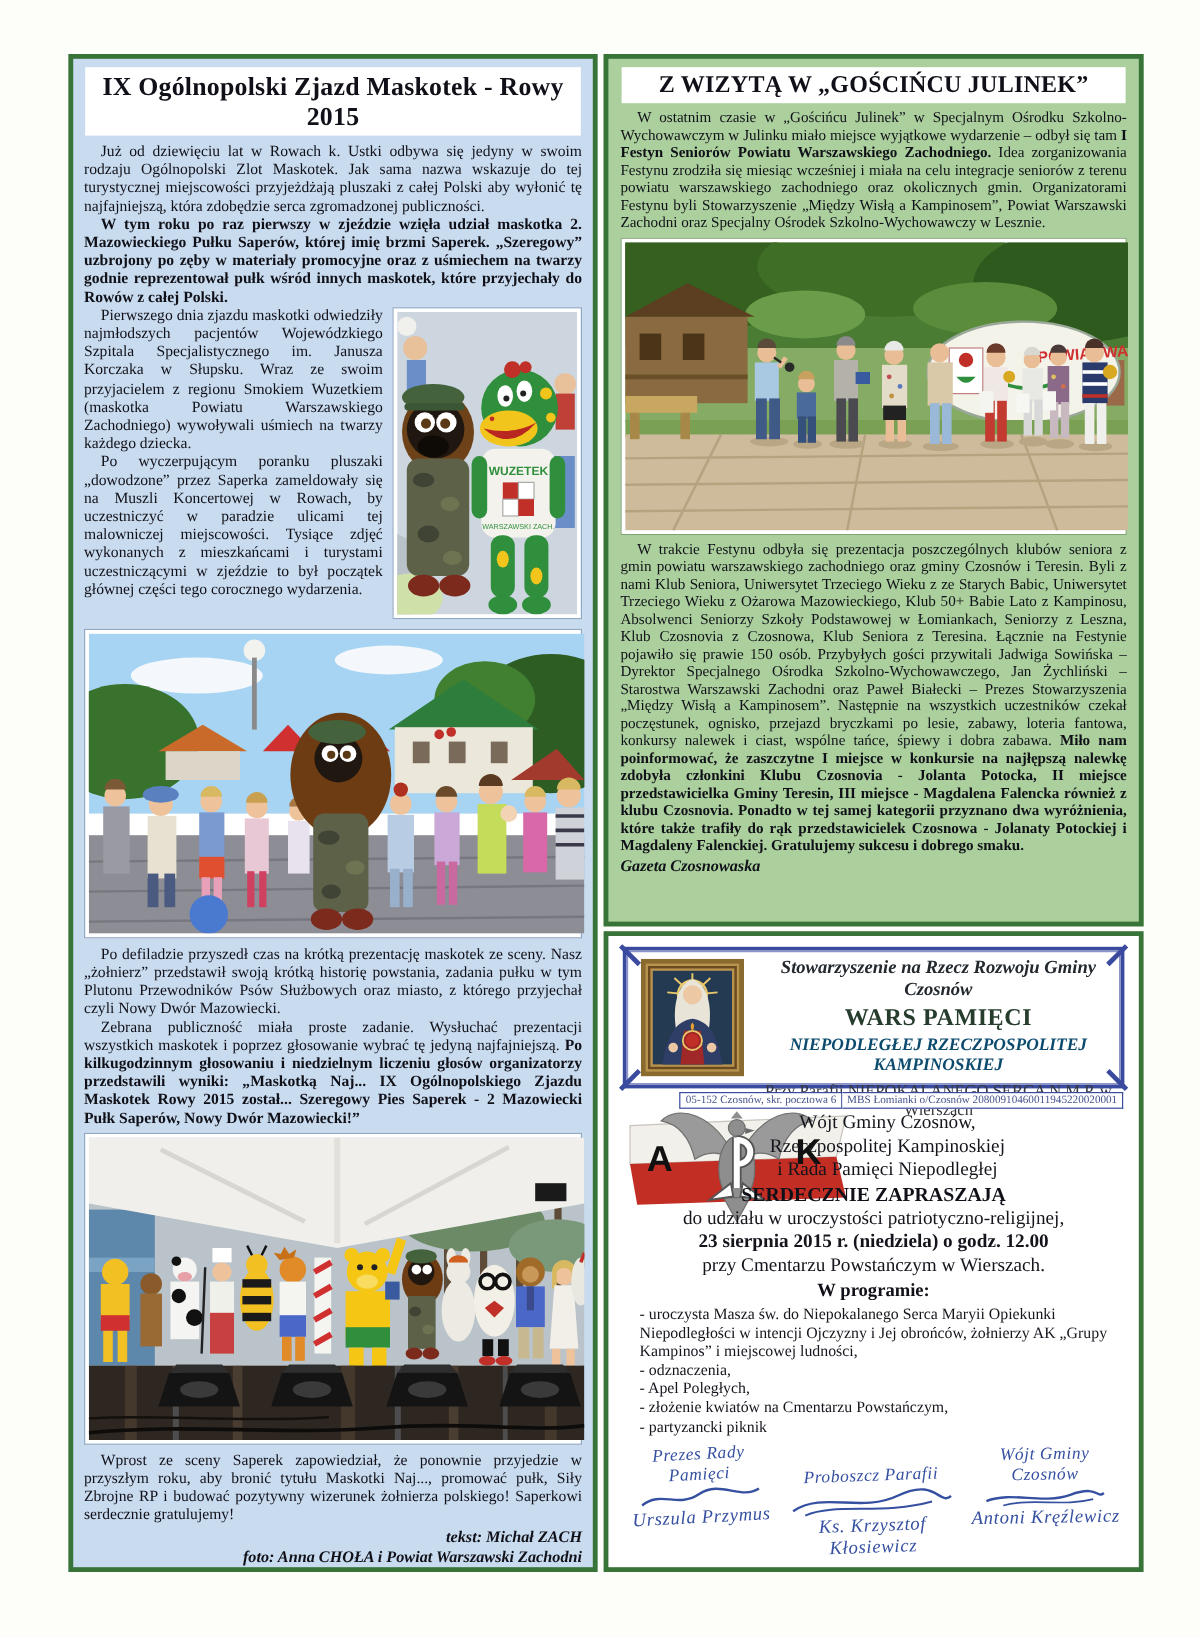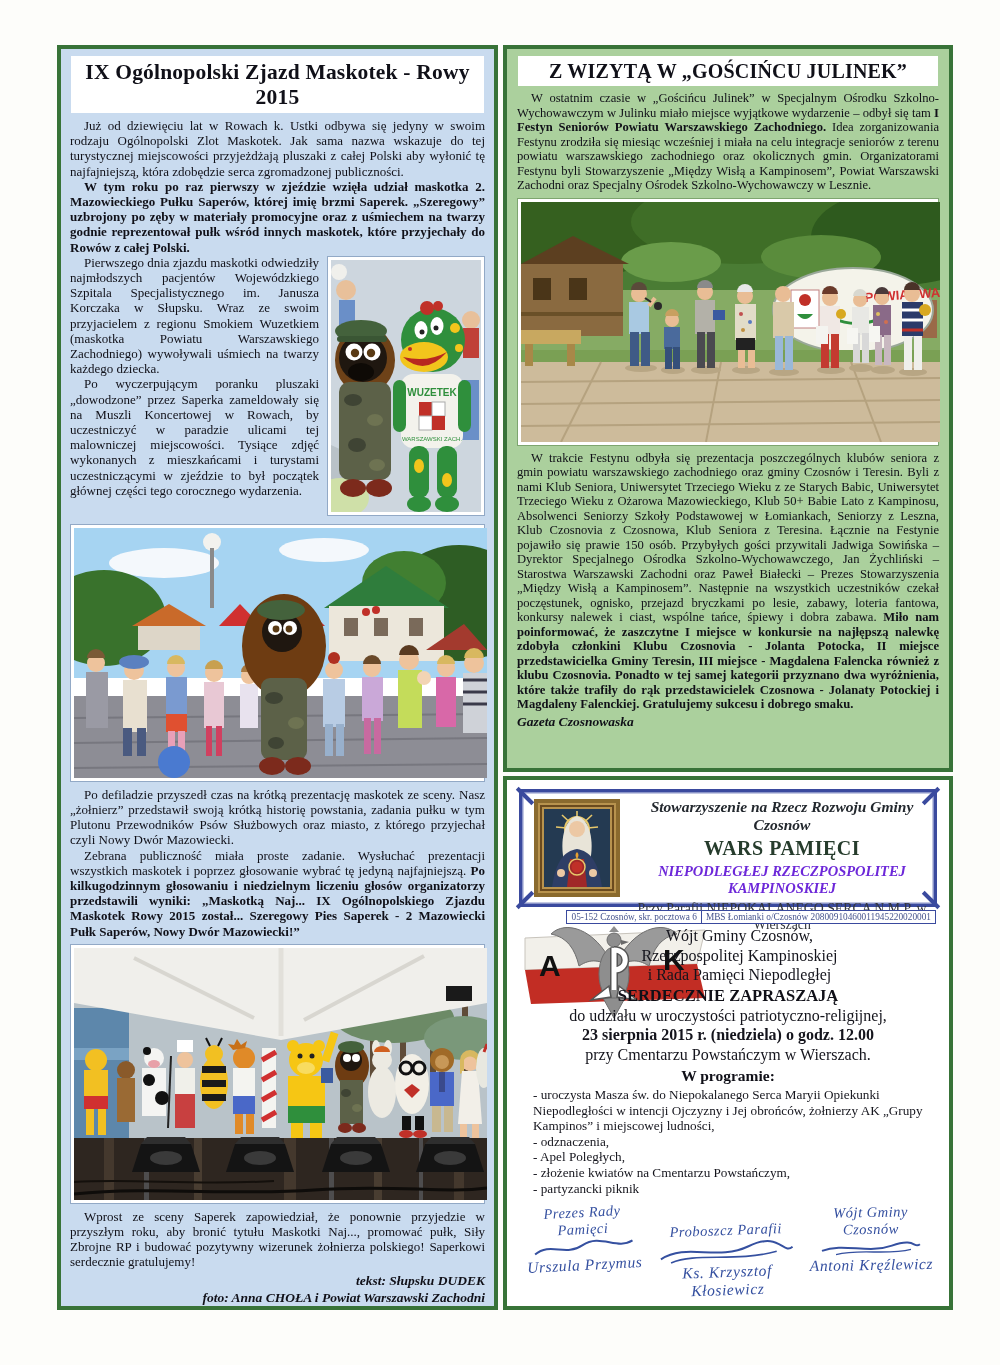--- a/index.html
+++ b/index.html
@@ -26,21 +26,21 @@
   .letterhead{position:relative;border:3px solid #3a4a9e;box-shadow:inset 0 0 0 1.5px #8a94c8;margin:3px 2px 0 2px;height:112px;overflow:visible;z-index:2;background:#fff;}
   .corner{position:absolute;width:22px;height:4px;background:#3a4a9e;}
   .c1{left:-8px;top:2px;transform:rotate(45deg);}
   .c2{right:-8px;top:2px;transform:rotate(-45deg);}
   .c3{left:-8px;bottom:2px;transform:rotate(-45deg);}
   .c4{right:-8px;bottom:2px;transform:rotate(45deg);}
   .mary{position:absolute;left:12px;top:7px;width:86px;height:98px;z-index:3;}
   .lh-text{margin-left:108px;text-align:center;padding-top:6px;}
   .org{font-size:15.5px;font-weight:bold;font-style:italic;color:#23282e;}
   .rada{font-size:20px;font-weight:bold;color:#263c2c;letter-spacing:.5px;margin-top:3px;}
-  .niepodl{font-size:14.5px;font-weight:bold;font-style:italic;color:#6d28d9;margin-top:3px;}
+  .niepodl{font-size:14.5px;font-weight:bold;font-style:italic;color:#0c4a6e;margin-top:3px;}
   .parafia{font-size:13.8px;color:#33363c;margin-top:4px;}
   .addr-strip{display:flex;justify-content:flex-end;margin:3px 3px 0 120px;position:relative;z-index:2;}
   .addr-cell{border:1px solid #3a4a9e;font-size:9.3px;color:#45538c;padding:1px 4px;white-space:nowrap;background:#fff;}
   .addr-cell + .addr-cell{border-left:none;}
   .invite-zone{position:relative;margin-top:0;}
   .ak{position:absolute;left:0;top:-12px;width:195px;height:122px;z-index:1;}
   .inv-top{margin-left:53px;margin-right:30px;text-align:center;position:relative;z-index:2;padding-top:2px;}
   .inv-line{font-size:16px;line-height:19.5px;color:#14141c;}
   .inv-verb{font-size:16.5px;line-height:21px;font-weight:bold;text-align:center;position:relative;z-index:2;}
   .cline{text-align:center;position:relative;z-index:2;}
@@ -361,21 +361,21 @@
             <ellipse cx="282" cy="210" rx="16" ry="7" fill="#3a3a3a"></ellipse>
           <polygon points="342,224 410,224 401,196 351,196" fill="#141414"></polygon>
             <polygon points="351,196 401,196 395,189 357,189" fill="#2e2e2e"></polygon>
             <ellipse cx="376" cy="210" rx="16" ry="7" fill="#3a3a3a"></ellipse>
         </g>
       </svg>
     </figure>
 
     <p class="b">Wprost ze sceny Saperek zapowiedział, że ponownie przyjedzie w przyszłym roku, aby bronić tytułu Maskotki Naj..., promować pułk, Siły Zbrojne RP i budować pozytywny wizerunek żołnierza polskiego! Saperkowi serdecznie gratulujemy!</p>
     <div class="credits">
-      <div class="credit">tekst: Słupsku DUDEK</div>
+      <div class="credit">tekst: Michał ZACH</div>
       <div class="credit">foto: Anna CHOŁA i Powiat Warszawski Zachodni</div>
     </div>
   </div>
 
   <div class="box box-green-art">
     <div class="title-band">
       <h1>Z WIZYTĄ W „GOŚCIŃCU JULINEK”</h1>
     </div>
     <p class="b"><span>W ostatnim czasie w „Gościńcu Julinek” w Specjalnym Ośrodku Szkolno-Wychowawczym w Julinku miało miejsce wyjątkowe wydarzenie – odbył się tam</span> <b>I Festyn Seniorów Powiatu Warszawskiego Zachodniego.</b> <span>Idea zorganizowania Festynu zrodziła się miesiąc wcześniej i miała na celu integracje seniorów z terenu powiatu warszawskiego zachodniego oraz okolicznych gmin. Organizatorami Festynu byli Stowarzyszenie „Między Wisłą a Kampinosem”, Powiat Warszawski Zachodni oraz Specjalny Ośrodek Szkolno-Wychowawczy w Lesznie.</span></p>
 

